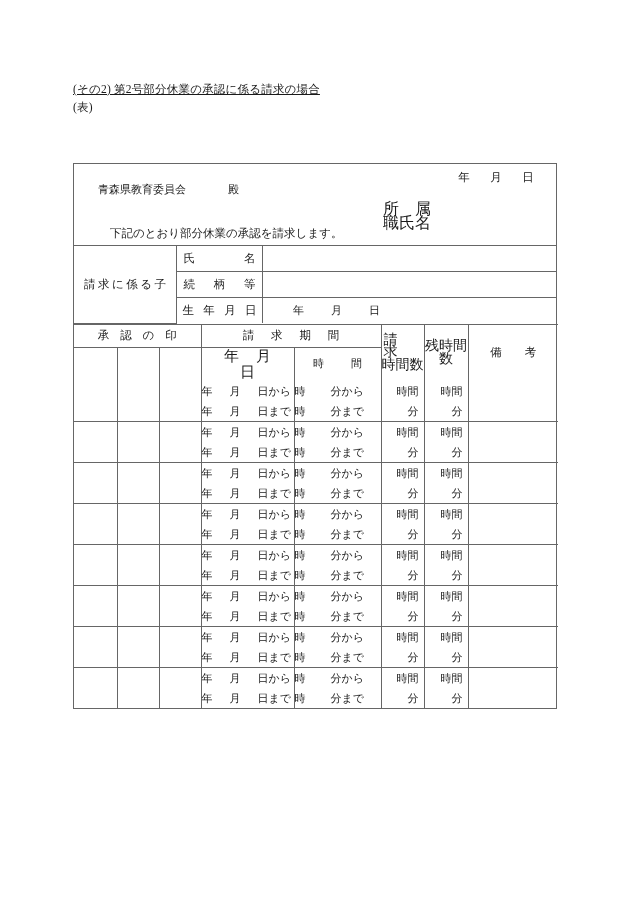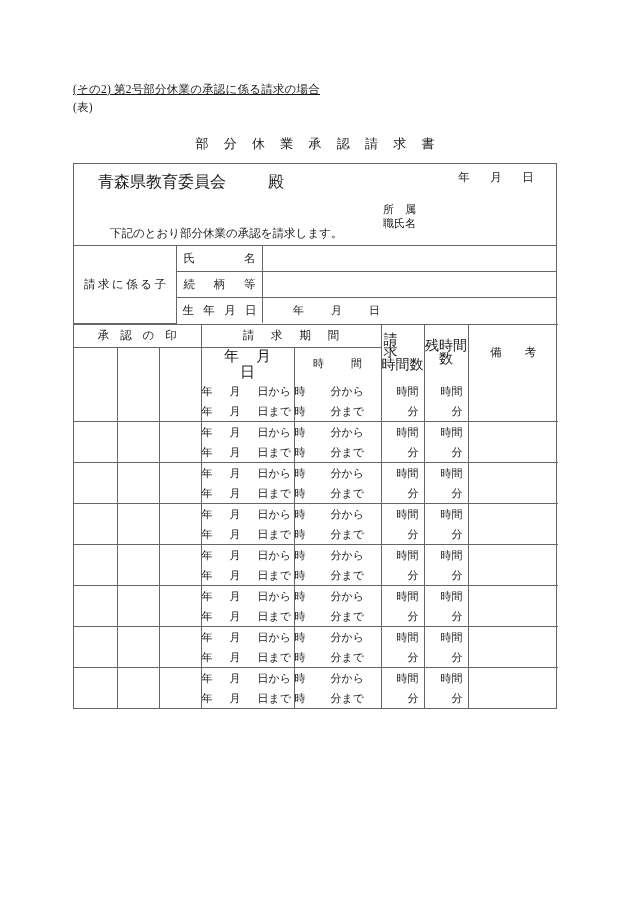--- a/index.html
+++ b/index.html
@@ -70,33 +70,33 @@
     right: 12px;
     top: 6px;
     font-size: 11.5px;
     letter-spacing: 0px;
     white-space: nowrap;
   }
   .hb-date span { display: inline-block; width: 32px; text-align: center; }
   .hb-addressee {
     position: absolute;
     left: 24px;
-    top: 8px;
-    font-size: 16px;
+    top: 18px;
+    font-size: 11px;
     white-space: nowrap;
   }
   .hb-addressee .hon {
     display: inline-block;
     margin-left: 42px;
   }
   .hb-affil {
     position: absolute;
     left: 309px;
     top: 38px;
-    font-size: 11px;
+    font-size: 16px;
     line-height: 14px;
     white-space: nowrap;
   }
   .hb-affil div { letter-spacing: 0px; }
   .hb-statement {
     position: absolute;
     left: 36px;
     top: 62px;
     font-size: 11.5px;
     white-space: nowrap;
@@ -244,21 +244,20 @@
   .amt-line { text-align: right; padding-right: 5px; }
 </style>
 </head>
 <body>
 
 <div class="page">
 
   <div class="caption caption-1">(その2) 第2号部分休業の承認に係る請求の場合</div>
   <div class="caption caption-2">(表)</div>
 
-  <div class="doc-title">部 分 休 業 承 認 請 求 書</div>
 
   <div class="frame">
 
     <div class="headblock">
       <div class="hb-date">
         <span>年</span><span>月</span><span>日</span>
       </div>
 
       <div class="hb-addressee">
         <span>青森県教育委員会</span><span class="hon">殿</span>

